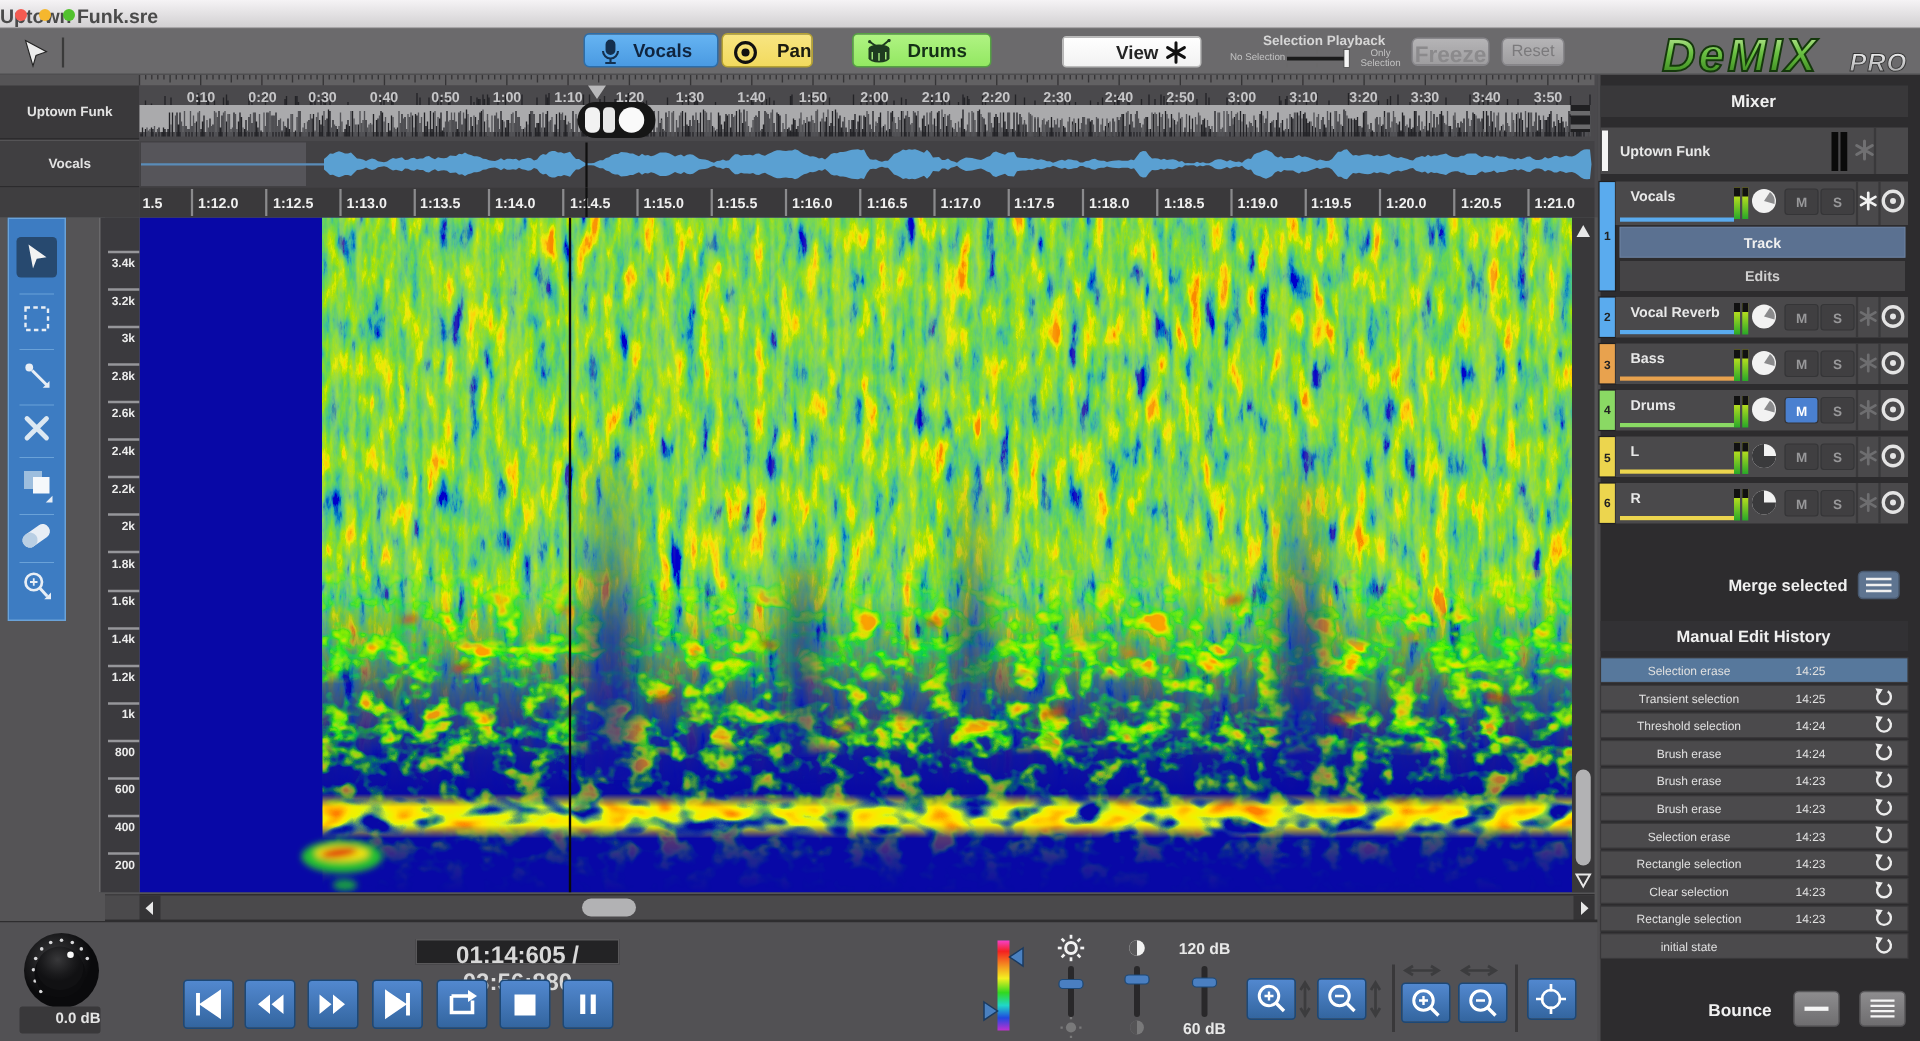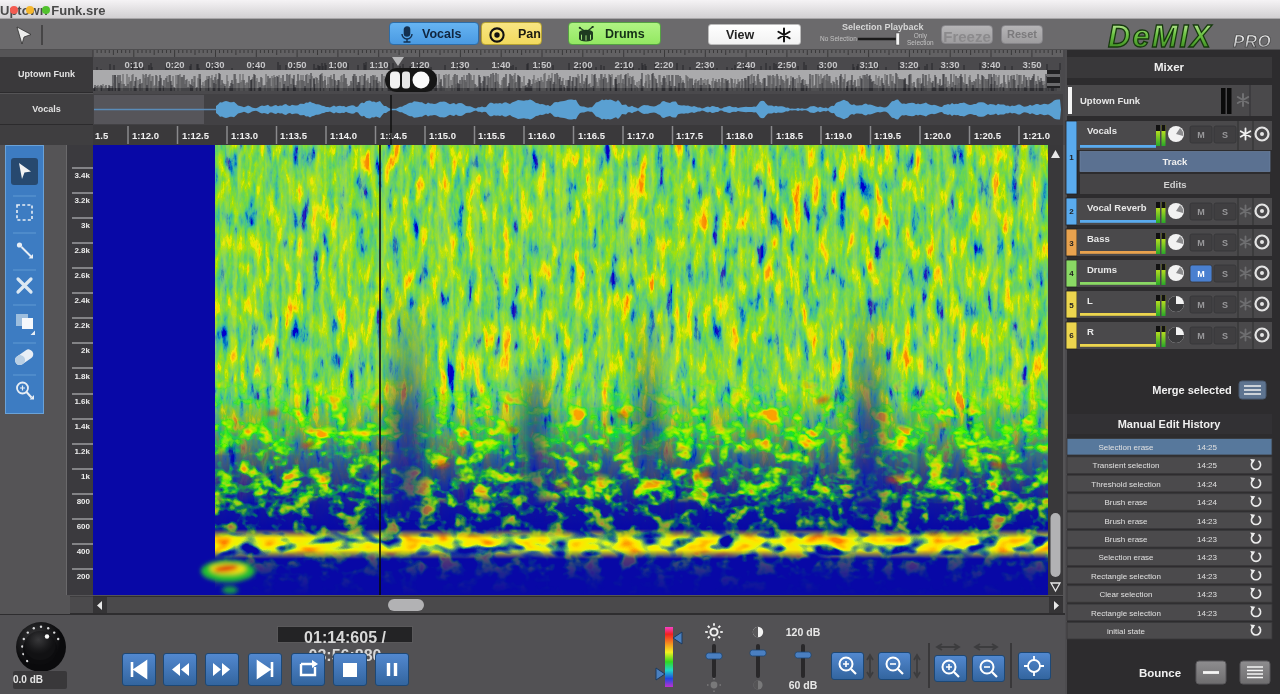--- a/index.html
+++ b/index.html
@@ -44,39 +44,39 @@
             <path d="M2,6.5 H16 V12.8 A7,2.8 0 0 1 2,12.8 Z"></path>
           </g>
           <path d="M3,2 L9,6 M15.5,1 L9.5,6" stroke="#1e3b20" stroke-width="1.3"></path>
           <circle cx="2.8" cy="1.8" r="1.1" fill="#1e3b20"></circle>
           <circle cx="15.7" cy="1" r="1.1" fill="#1e3b20"></circle>
           <path d="M4.5,8.7 V13.7 M9,9.3 V14.5 M13.5,8.7 V13.7" stroke="#9fe37a" stroke-width="1"></path>
         </svg>
    <div style="position:absolute;left:36px;top:4px;font-size:12.5px;font-weight:bold;color:#143016">Drums</div>
  </div>
  <div class="abs" style="left:708px;top:5px;width:93px;height:21px;background:linear-gradient(#ffffff,#f2f2f2);border:1px solid #bbb;border-radius:3px">
-   <div style="position:absolute;left:17px;top:3px;font-size:12.5px;font-weight:bold;color:#242424">View</div>
+   <div style="position:absolute;left:35px;top:3px;font-size:12.5px;font-weight:bold;color:#242424">View</div>
    <svg class="abs" style="left:67px;top:2px" width="16" height="16" viewBox="0 0 16 16">
           <g stroke="#111" stroke-width="2" stroke-linecap="round">
             <path d="M8,1.5V14.5M2.4,4.75L13.6,11.25M2.4,11.25L13.6,4.75"></path>
           </g>
         </svg>
  </div>
  <div class="abs" style="left:820px;top:2px;width:115px;height:27px">
    <div style="position:absolute;left:22px;top:1px;font-size:9px;font-weight:bold;color:#d6d6d6">Selection Playback</div>
    <div style="position:absolute;left:0px;top:14px;font-size:6.5px;color:#c2c2c2">No Selection</div>
    <div style="position:absolute;left:87px;top:11px;font-size:6.5px;color:#c2c2c2;text-align:center;line-height:7px">Only<br>Selection</div>
    <svg class="abs" style="left:36px;top:10px" width="48" height="16" viewBox="0 0 48 16">
      <path d="M2,2V5 M22,2V5 M42,2V5 M2,11V14 M22,11V14 M42,11V14" stroke="#6a6a6a" stroke-width="1"></path>
      <path d="M2,8H42" stroke="#1a1a1a" stroke-width="2.5"></path>
      <rect x="40" y="2" width="3.5" height="12" fill="#f5f5f5" stroke="#444" stroke-width="0.5"></rect>
    </svg>
  </div>
  <div class="abs" style="left:941px;top:6px;width:52px;height:19px;background:linear-gradient(#b5b4b6,#9e9d9f);border:1px solid #87868a;border-radius:4px;text-align:center;font-size:15px;font-weight:bold;color:#8b8a8c;padding-top:2px">Freeze</div>
- <div class="abs" style="left:1001px;top:6px;width:42px;height:19px;background:linear-gradient(#b5b4b6,#9e9d9f);border:1px solid #87868a;border-radius:4px;text-align:center;font-size:11px;font-weight:bold;color:#7b7a7c;padding-top:2px">Reset</div>
+ <div class="abs" style="left:1001px;top:6px;width:42px;height:19px;background:linear-gradient(#b5b4b6,#9e9d9f);border:1px solid #87868a;border-radius:4px;text-align:center;font-size:11px;font-weight:normal;color:#7b7a7c;padding-top:2px">Reset</div>
  <svg class="abs" style="left:1106px;top:2px" width="172" height="30" viewBox="0 0 172 30">
    <defs>
           <linearGradient id="lg" x1="0" y1="0" x2="0" y2="1">
             <stop offset="0" stop-color="#d6f2b2"></stop>
             <stop offset="0.45" stop-color="#6cc244"></stop>
             <stop offset="1" stop-color="#2e7a16"></stop>
           </linearGradient>
    <linearGradient id="sg" x1="0" y1="0" x2="0" y2="1">
             <stop offset="0" stop-color="#ffffff"></stop>
             <stop offset="1" stop-color="#9a9a9c"></stop>
@@ -478,21 +478,21 @@
         <circle cx="19.8" cy="8.3" r="1.2"></circle>
         <circle cx="27" cy="6.8" r="1.2"></circle>
         <circle cx="34.2" cy="8.3" r="1.2"></circle>
   <circle cx="40.2" cy="12.6" r="1.2"></circle>
         <circle cx="44.2" cy="19" r="1.2"></circle>
  </g>
  <ellipse cx="26" cy="29" rx="17" ry="16" fill="#0c0c0e"></ellipse>
  <ellipse cx="26" cy="25.5" rx="15.5" ry="14.5" fill="url(#kd)"></ellipse>
  <circle cx="33" cy="16.5" r="2.2" fill="#fafafa"></circle>
 </svg>
-<div class="abs" style="left:13px;top:671px;width:54px;height:18px;background:#39383a;border-radius:2px;text-align:left;font-size:10px;font-weight:bold;color:#e4e4e4;padding-top:3px">0.0 dB</div>
+<div class="abs" style="left:13px;top:671px;width:54px;height:18px;background:#39383a;border-radius:2px;text-align:right;font-size:10px;font-weight:bold;color:#e4e4e4;padding-top:3px">0.0 dB</div>
     <div class="abs" style="left:277px;top:626px;width:136px;height:17px;background:#232325;border:1px solid #59585a;text-align:center;font-size:16px;font-weight:bold;color:#d8d8d8;padding-top:2px">01:14:605 / 03:56:880</div>
     <div class="abs" style="left:122px;top:653px;width:34px;height:33px;background:linear-gradient(#5288cf,#33659f);border:1px solid #1d4876;border-radius:3px"><svg width="32" height="31" viewBox="0 0 32 31">
         <path d="M9,8 V23 M23,8 L12,15.5 L23,23 Z" stroke="#fff" stroke-width="2.6" fill="#fff"></path>
       </svg></div>
     <div class="abs" style="left:163px;top:653px;width:34px;height:33px;background:linear-gradient(#5288cf,#33659f);border:1px solid #1d4876;border-radius:3px"><svg width="32" height="31" viewBox="0 0 32 31">
         <path d="M16,9 L8,15.5 L16,22 Z M25,9 L17,15.5 L25,22 Z" fill="#fff"></path>
       </svg></div>
     <div class="abs" style="left:205px;top:653px;width:34px;height:33px;background:linear-gradient(#5288cf,#33659f);border:1px solid #1d4876;border-radius:3px"><svg width="32" height="31" viewBox="0 0 32 31">
         <path d="M7,9 L15,15.5 L7,22 Z M16,9 L24,15.5 L16,22 Z" fill="#fff"></path>
       </svg></div>

